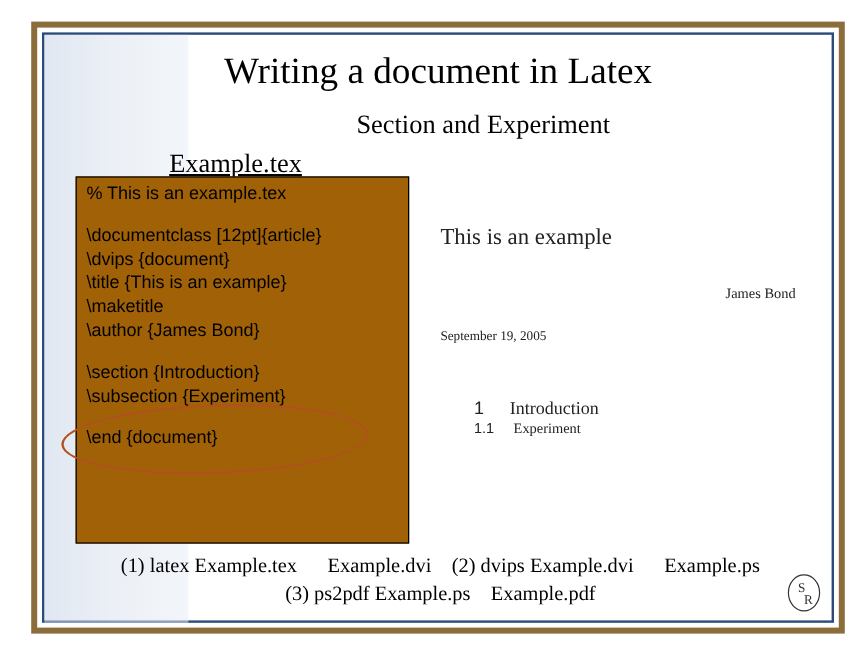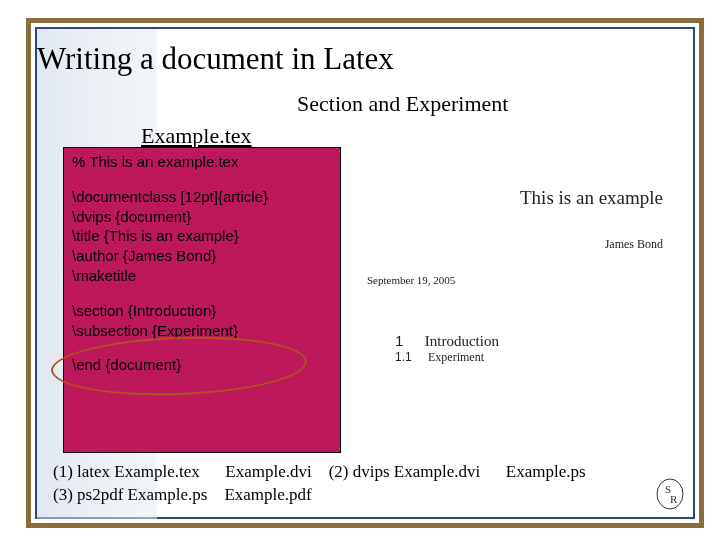--- a/index.html
+++ b/index.html
@@ -1,56 +1,56 @@
 <!DOCTYPE html>
 <html><head>
 <meta charset="utf-8">
 <style>
 body{margin:0;width:720px;height:540px;font-family:Georgia,'Times New Roman',serif;background:#fff;overflow:hidden}
 .frame-outer{position:absolute;left:26px;top:18px;width:668px;height:500px;border:5px solid #8a6d3b;background:#fff}
 .frame-inner{position:absolute;left:4px;top:4px;right:4px;bottom:4px;border:2px solid #2a4a7a}
 .bg-art{position:absolute;left:0;top:0;width:120px;height:490px;background:linear-gradient(90deg,#c8d4e6 0%,#dce4ef 50%,#e8edf4 100%);opacity:0.55;z-index:0}
 .content{position:absolute;left:0;top:0;right:0;bottom:0;z-index:1}
-.title{position:absolute;left:0;top:12px;width:100%;text-align:left;font-family:'Brush Script MT','Lucida Handwriting',cursive;font-size:31px;color:#000}
+.title{position:absolute;left:0;top:12px;width:100%;text-align:center;font-family:'Brush Script MT','Lucida Handwriting',cursive;font-size:31px;color:#000}
 .subtitle{position:absolute;left:260px;top:62px;font-family:'Brush Script MT','Lucida Handwriting',cursive;font-size:22px;color:#000}
 .label-ex{position:absolute;left:104px;top:94px;font-family:'Brush Script MT','Lucida Handwriting',cursive;font-size:22px;color:#000;text-decoration:underline}
-.codebox{position:absolute;left:26px;top:118px;width:260px;height:296px;background:#be185d;border:1px solid #000;padding:4px 8px;font-family:Arial,Helvetica,sans-serif;font-size:15px;line-height:1.32;color:#000}
+.codebox{position:absolute;left:26px;top:118px;width:260px;height:296px;background:#a16207;border:1px solid #000;padding:4px 8px;font-family:Arial,Helvetica,sans-serif;font-size:15px;line-height:1.32;color:#000}
 .codebox .blank{height:15px}
 .ellipse{position:absolute;left:14px;top:308px;width:252px;height:54px;border:2.5px solid #b0521e;border-radius:50%;transform:rotate(-2deg);z-index:3}
 .output{position:absolute;left:330px;top:140px;width:296px;font-family:'Times New Roman',serif;color:#222}
-.out-title{text-align:right;font-size:19px;margin-top:18px}
+.out-title{text-align:left;font-size:19px;margin-top:18px}
 .out-author{text-align:right;font-size:12px;margin-top:28px}
 .out-date{text-align:left;font-size:11px;margin-top:22px}
 .out-sec{margin-top:46px;margin-left:28px;font-size:15px}
 .out-secnum{display:inline-block;width:26px;font-family:Arial,sans-serif}
 .out-subsec{margin-left:28px;font-size:12px}
 .out-subnum{display:inline-block;width:30px;font-family:Arial,sans-serif}
-.steps{position:absolute;left:16px;bottom:10px;width:628px;font-family:'Brush Script MT','Lucida Handwriting',cursive;font-size:17px;color:#000;line-height:1.35}
+.steps{position:absolute;left:16px;bottom:10px;width:628px;font-family:'Brush Script MT','Lucida Handwriting',cursive;font-size:17px;color:#000;text-align:center;line-height:1.35}
 .corner-logo{position:absolute;right:8px;bottom:6px;width:30px;height:34px;z-index:4}
 </style>
 </head>
 <body>
 
 <div class="frame-outer">
  <div class="frame-inner">
   <div class="bg-art"></div>
   <div class="content">
 
    <div class="title">Writing a document in Latex</div>
    <div class="subtitle">Section and Experiment</div>
    <div class="label-ex">Example.tex</div>
 
    <div class="codebox">
     <div>% This is an example.tex</div>
     <div class="blank"></div>
     <div>\documentclass [12pt]{article}</div>
     <div>\dvips {document}</div>
     <div>\title {This is an example}</div>
+    <div>\maketitle</div>
     <div>\author {James Bond}</div>
-    <div>\maketitle</div>
     <div class="blank"></div>
     <div>\section {Introduction}</div>
     <div>\subsection {Experiment}</div>
     <div class="blank"></div>
     <div>\end {document}</div>
    </div>
 
    <div class="ellipse"></div>
 
    <div class="output">

